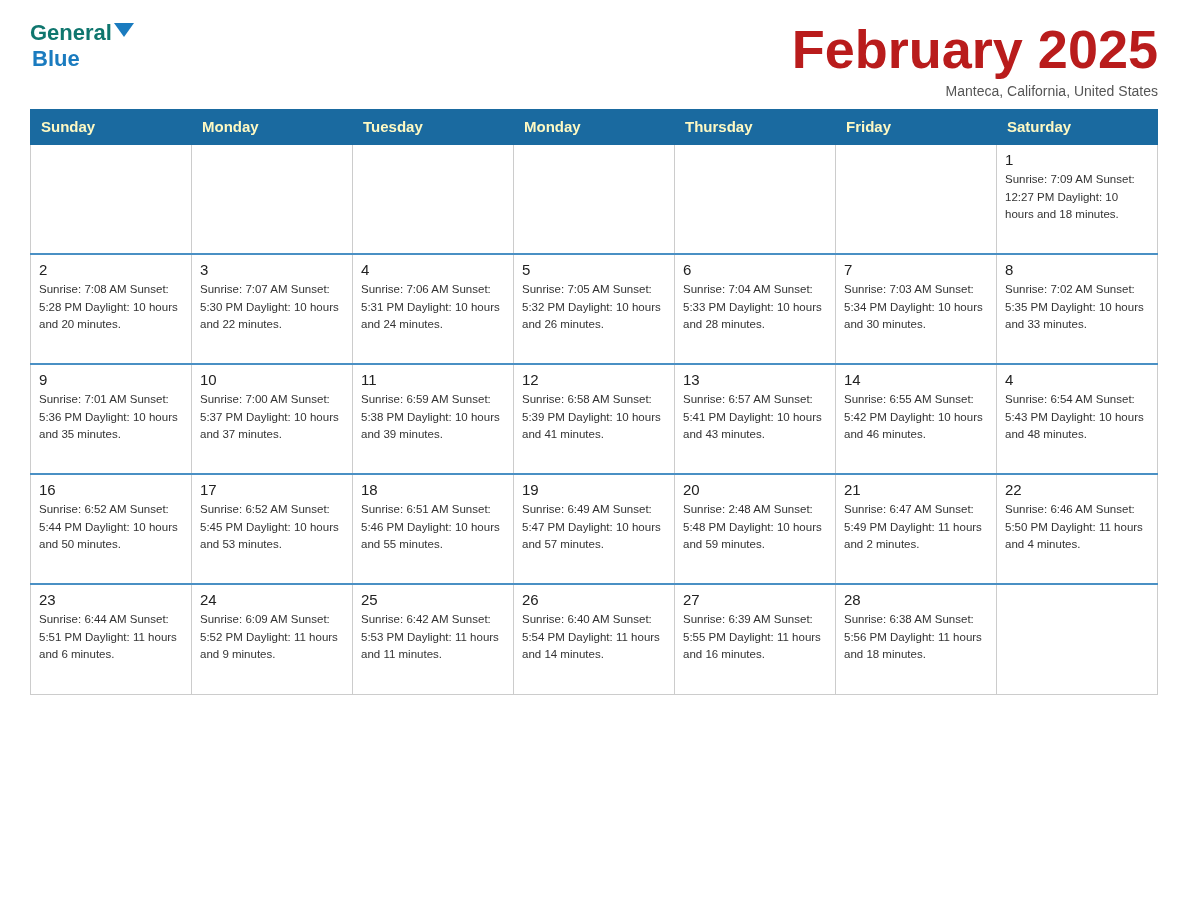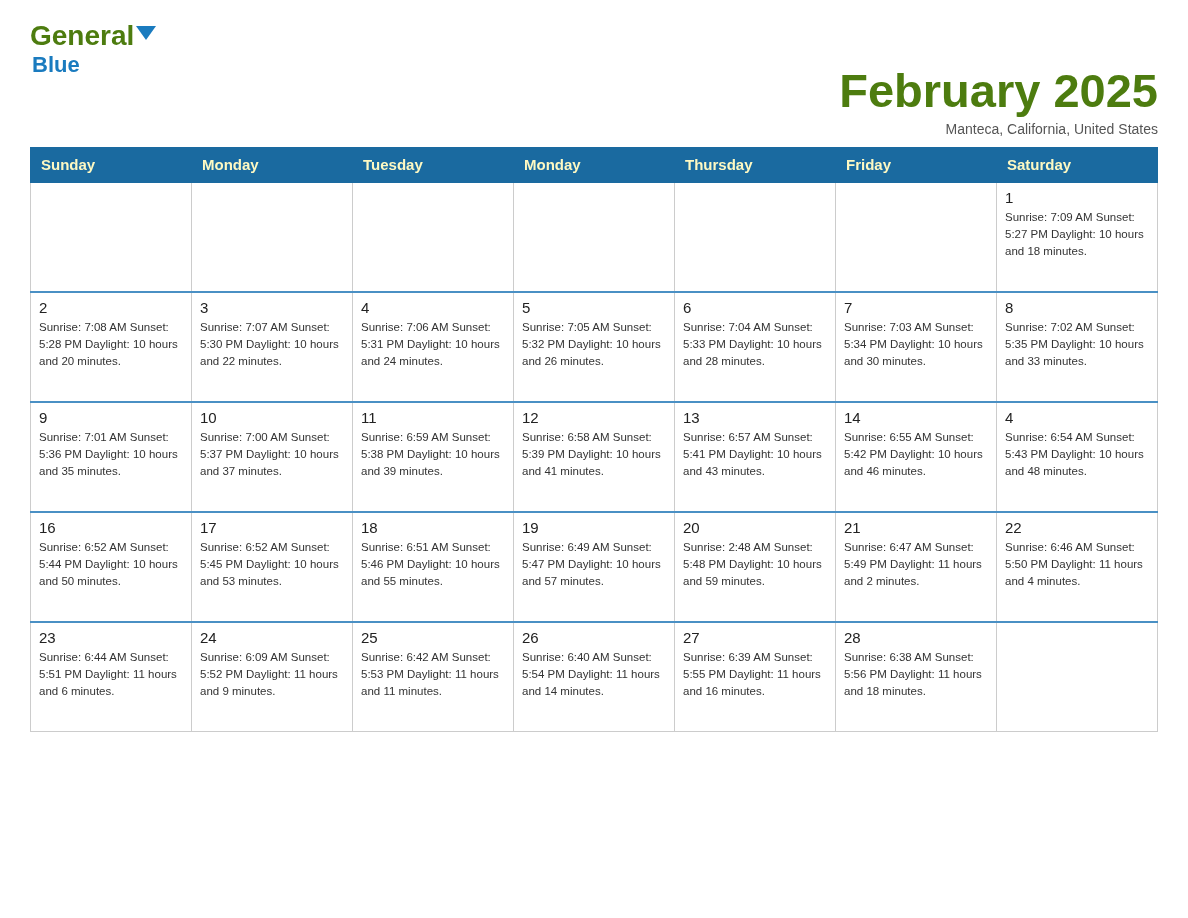--- a/index.html
+++ b/index.html
@@ -10,23 +10,23 @@
       width: 1188px;
       min-height: 918px;
     }
     .header {
       display: flex;
       justify-content: space-between;
       align-items: flex-start;
       margin-bottom: 10px;
     }
     .logo-general {
-      font-size: 28px;
+      font-size: 22px;
       font-weight: bold;
-      color: #4d7c0f;
+      color: #0f766e;
     }
     .logo-blue {
       font-size: 22px;
       font-weight: bold;
       color: #1a7bbf;
     }
     .logo-triangle {
       display: inline-block;
       width: 0;
       height: 0;
@@ -35,25 +35,24 @@
       border-top: 14px solid #1a7bbf;
       margin-left: 2px;
       vertical-align: middle;
       position: relative;
       top: -3px;
     }
     .title-block {
       text-align: right;
     }
     .main-title {
-      font-size: 47px;
+      font-size: 54px;
       font-weight: bold;
-      color: #4d7c0f;
+      color: #b91c1c;
       line-height: 1.1;
-      margin-top: 45px;
     }
     .subtitle {
       font-size: 14px;
       color: #555;
       margin-top: 4px;
     }
     .calendar {
       width: 100%;
       border-collapse: collapse;
       margin-top: 10px;
@@ -149,21 +148,21 @@
   <tr>
         <td class="empty-cell"></td>
         <td class="empty-cell"></td>
         <td class="empty-cell"></td>
         <td class="empty-cell"></td>
         <td class="empty-cell"></td>
         <td class="empty-cell"></td>
         <td>
           <div class="day-number">1</div>
           <div class="day-info">Sunrise: 7:09 AM
-Sunset: 5:27 PM
+Sunset: 12:27 PM
 Daylight: 10 hours and 18 minutes.</div>
         </td>
       </tr>
       <tr>
         <td>
           <div class="day-number">2</div>
           <div class="day-info">Sunrise: 7:08 AM
 Sunset: 5:28 PM
 Daylight: 10 hours and 20 minutes.</div>
         </td>

